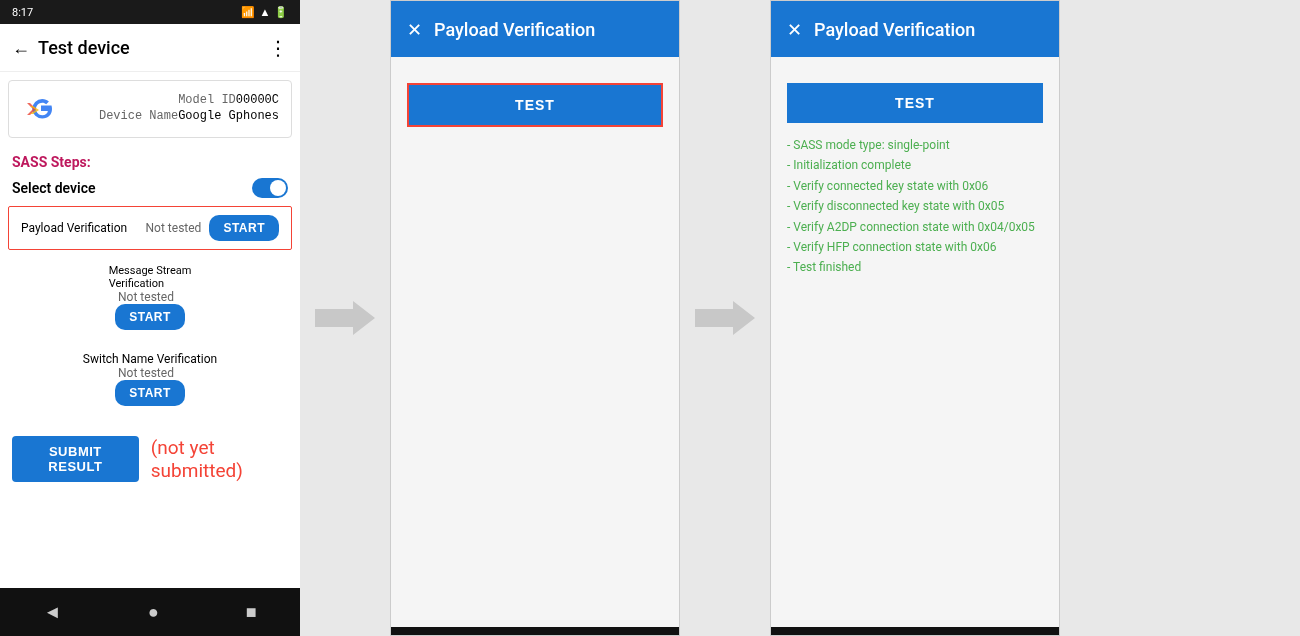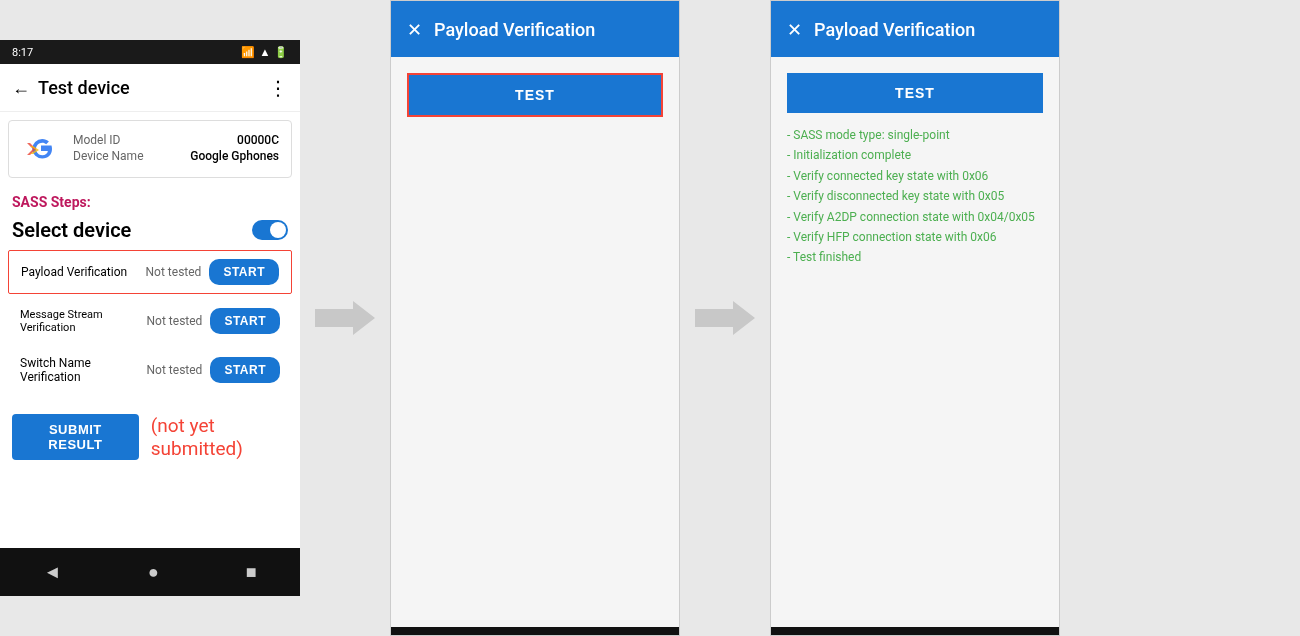--- a/index.html
+++ b/index.html
@@ -21,21 +21,21 @@
       align-items: center;
       width: 1300px;
       height: 636px;
       background: #e8e8e8;
       position: relative;
     }
 
     
     .phone-screen {
       width: 300px;
-      height: 556px;
+      height: 636px;
       background: #000;
       display: flex;
       flex-direction: column;
       flex-shrink: 0;
     }
 
     .status-bar {
       background: #1a1a1a;
       color: #fff;
       font-size: 11px;
@@ -80,37 +80,37 @@
       gap: 12px;
     }
 
     .device-logo {
       width: 40px;
       height: 40px;
       flex-shrink: 0;
     }
 
     .device-details { flex: 1; font-size: 12px; color: #333; }
-    .device-details .row { display: flex; justify-content: space-between; margin-bottom: 2px; }
+    .device-details .row { display: flex; justify-content: flex-end; margin-bottom: 2px; font-family: Liberation Mono, monospace; }
     .device-details .label { color: #666; }
     .device-details .value { color: #000; font-weight: 500; }
 
     .sass-steps-title {
       padding: 8px 12px 4px;
       font-size: 14px;
       font-weight: 700;
       color: #be185d;
     }
 
     .select-device-row {
       padding: 4px 12px 8px;
       display: flex;
       justify-content: space-between;
       align-items: center;
-      font-size: 20px;
+      font-size: 14px;
       font-weight: 600;
       color: #000;
       gap: 13px;
     }
 
     .toggle {
       width: 36px;
       height: 20px;
       background: #1976d2;
       border-radius: 10px;
@@ -136,20 +136,21 @@
       margin: 0 8px 6px;
       border-radius: 2px;
     }
 
     .test-row-normal {
       padding: 8px 12px;
       display: flex;
       align-items: center;
       margin: 0 8px 6px;
       border-radius: 2px;
+      flex-direction: column;
     }
 
     .test-name { font-size: 12px; color: #000; flex: 1; }
     .test-status { font-size: 12px; color: #666; margin-right: 8px; }
 
     .start-btn {
       background: #1976d2;
       color: #fff;
       border: none;
       padding: 6px 14px;
@@ -242,20 +243,21 @@
 
     .close-icon {
       font-size: 18px;
       cursor: pointer;
       color: #fff;
     }
 
     .dialog-body {
       padding: 16px;
       flex: 1;
+      margin-top: 10px;
     }
 
     .test-button {
       background: #1976d2;
       color: #fff;
       border: 2px solid #f44336;
       padding: 12px;
       width: 100%;
       font-size: 14px;
       font-weight: 700;

